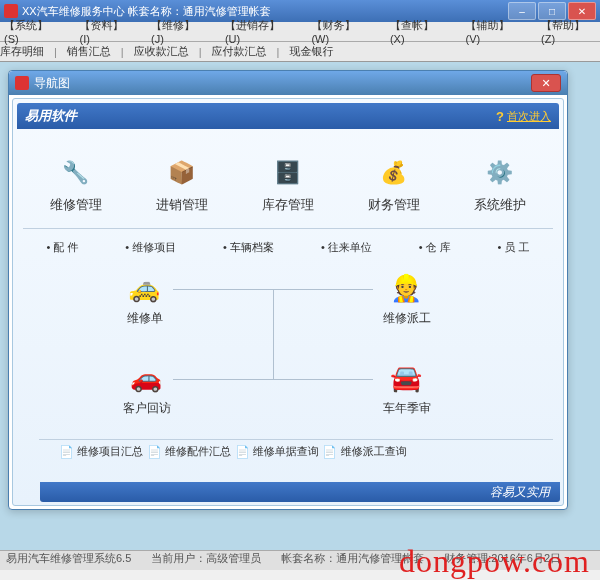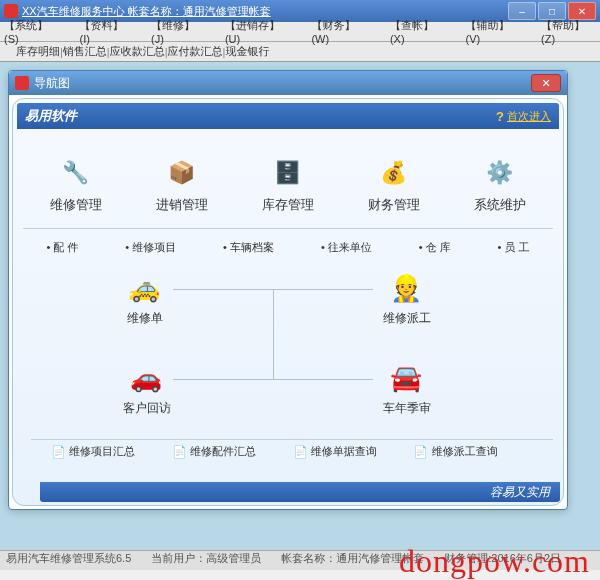--- a/index.html
+++ b/index.html
@@ -1,61 +1,61 @@
 <!DOCTYPE html>
 <html><head>
 <meta charset="utf-8">
 <style>
 * { margin: 0; padding: 0; box-sizing: border-box; font-family: "Microsoft YaHei", SimSun, sans-serif; }
 body { width: 600px; height: 580px; background: #f0f0f0; overflow: hidden; position: relative; }
 
 .titlebar { height: 22px; background: linear-gradient(#5a8fd8, #3d6fb5); display: flex; align-items: center; padding: 0 4px; color: #fff; font-size: 11px; }
 .titlebar .icon { width: 14px; height: 14px; background: #d33; border-radius: 2px; margin-right: 4px; }
-.titlebar .title { flex: 1; text-decoration: underline; }
+.titlebar .title { flex: 1; }
 .winbtns { display: flex; gap: 2px; }
 .winbtn { width: 28px; height: 18px; background: rgba(255,255,255,.2); border: 1px solid rgba(255,255,255,.4); border-radius: 2px; display: flex; align-items: center; justify-content: center; font-size: 10px; cursor: pointer; }
 .winbtn.close { background: #d9534f; }
 
 .menubar { height: 20px; background: #eaeaea; border-bottom: 1px solid #aaa; display: flex; align-items: center; padding: 0 4px; font-size: 11px; gap: 20px; }
 .menubar .mitem { cursor: pointer; color: #333; }
 
-.toolbar { height: 20px; background: #eaeaea; border-bottom: 1px solid #999; display: flex; align-items: center; padding: 0 16px; font-size: 11px; }
+.toolbar { height: 20px; background: #eaeaea; border-bottom: 1px solid #999; display: flex; align-items: center; padding: 0 0; font-size: 11px; gap: 10px; }
 .toolbar .titem { cursor: pointer; color: #333; }
 .toolbar .sep { color: #888; }
 
 .workspace { position: absolute; top: 62px; left: 0; right: 0; bottom: 30px; background: #b8d8e8; padding: 8px; }
 
 .child-window { width: 560px; height: 440px; background: #fff; border: 1px solid #4a7fb0; border-radius: 4px; box-shadow: 0 2px 8px rgba(0,0,0,.2); display: flex; flex-direction: column; }
 .child-title { height: 24px; background: linear-gradient(#6fa8e8, #4a7fb0); border-radius: 4px 4px 0 0; display: flex; align-items: center; padding: 0 6px; color: #fff; font-size: 12px; }
 .child-title .cicon { width: 14px; height: 14px; background: #d33; border-radius: 2px; margin-right: 5px; }
 .child-title .ctext { flex: 1; }
 .child-close { width: 30px; height: 18px; background: #d9534f; border: 1px solid #a33; border-radius: 3px; display: flex; align-items: center; justify-content: center; font-size: 11px; cursor: pointer; }
 
-.child-body { flex: 1; background: linear-gradient(#f5faff, #e8f2fc); position: relative; border: 1px solid #a8c8e0; margin: 3px; border-radius: 12px; }
+.child-body { flex: 1; background: linear-gradient(#f5faff, #e8f2fc); position: relative; border: 1px solid #a8c8e0; margin: 3px; border-radius: 3px; }
 
 .brand-bar { position: absolute; top: 4px; left: 4px; right: 4px; height: 26px; background: linear-gradient(#4178c8, #2a5ca8); border-radius: 3px 3px 0 0; display: flex; align-items: center; padding: 0 8px; color: #fff; font-size: 13px; font-style: italic; font-weight: bold; }
 .brand-bar .spacer { flex: 1; }
 .brand-bar .firstlink { color: #ffcc33; font-size: 11px; font-style: normal; font-weight: normal; cursor: pointer; text-decoration: underline; }
 .brand-bar .help { color: #ffcc33; margin-right: 3px; font-style: normal; }
 
 .icon-row { position: absolute; top: 40px; left: 10px; right: 10px; height: 90px; display: flex; justify-content: space-around; align-items: center; border-bottom: 1px solid #c0d0e0; }
 .icon-item { display: flex; flex-direction: column; align-items: center; cursor: pointer; gap: 4px; }
 .icon-box { width: 38px; height: 38px; border-radius: 4px; display: flex; align-items: center; justify-content: center; font-size: 22px; }
 .icon-label { font-size: 13px; color: #333; }
 
 .sub-row { position: absolute; top: 138px; left: 10px; right: 10px; height: 20px; display: flex; justify-content: space-around; align-items: center; font-size: 11px; }
 .sub-item { color: #333; cursor: pointer; }
 
 .flow-area { position: absolute; top: 160px; left: 10px; right: 10px; height: 170px; }
 .flow-item { position: absolute; display: flex; flex-direction: column; align-items: center; cursor: pointer; gap: 3px; }
 .flow-icon { width: 44px; height: 38px; display: flex; align-items: center; justify-content: center; font-size: 26px; }
 .flow-label { font-size: 12px; color: #333; }
 .flow-line { position: absolute; background: #b0c0d0; }
 
-.report-row { position: absolute; top: 340px; left: 18px; right: 10px; height: 50px; display: flex; flex-wrap: wrap; gap: 37px; padding: 4px 20px; border-top: 1px solid #c0d0e0; align-content: flex-start; }
+.report-row { position: absolute; top: 340px; left: 26px; right: 10px; height: 50px; display: flex; flex-wrap: wrap; gap: 4px; padding: 4px 20px; border-top: 1px solid #c0d0e0; align-content: flex-start; }
 .report-item { display: flex; align-items: center; gap: 3px; font-size: 11px; color: #333; cursor: pointer; }
 .report-item::before { content: "📄"; font-size: 12px; }
 
 .footer-bar { position: absolute; bottom: 3px; right: 3px; left: 3px; height: 20px; background: linear-gradient(#4178c8, #2a5ca8); border-radius: 0 0 3px 3px; display: flex; align-items: center; justify-content: flex-end; padding: 0 10px; color: #fff; font-style: italic; font-size: 12px; margin-left: 24px; }
 
 .statusbar { position: absolute; bottom: 10px; left: 0; right: 0; height: 20px; background: #e0e0e0; border-top: 1px solid #aaa; display: flex; align-items: flex-start; padding: 0 6px; font-size: 11px; color: #555; gap: 20px; }
 
 .watermark { position: absolute; bottom: 0; right: 10px; font-size: 32px; font-family: Georgia, serif; color: #e02020; letter-spacing: 1px; pointer-events: none; z-index: 100; }
 </style>
 </head>

